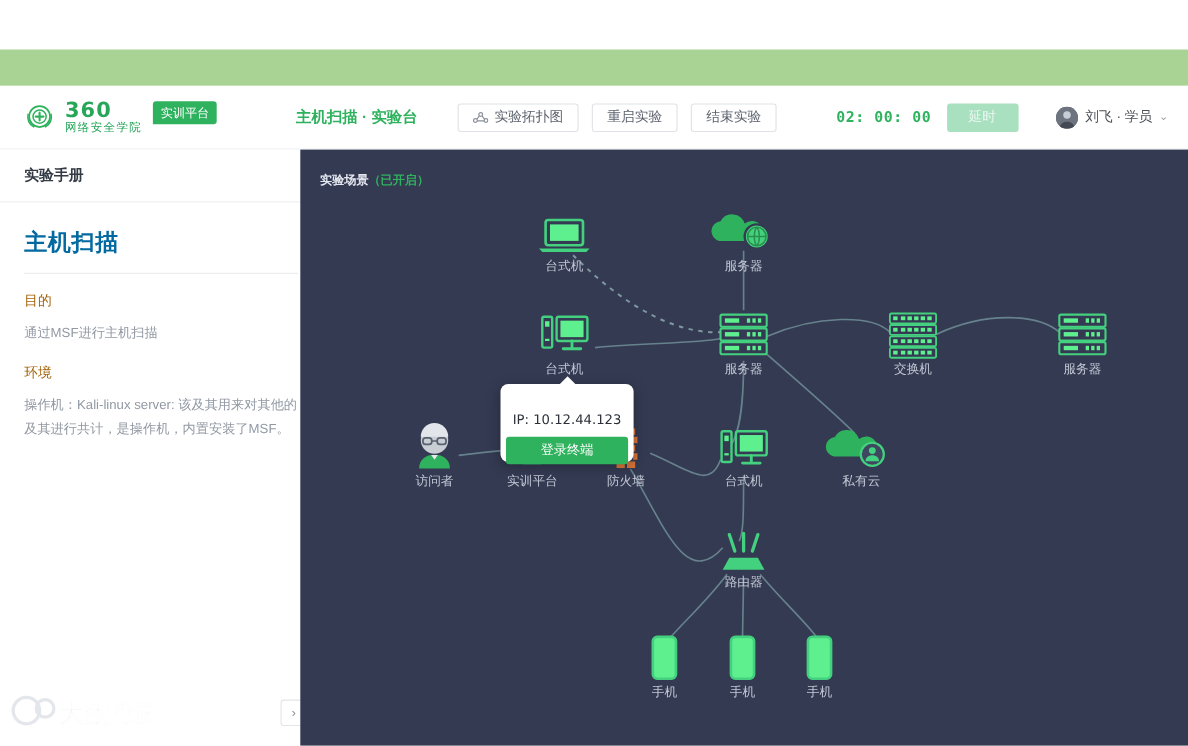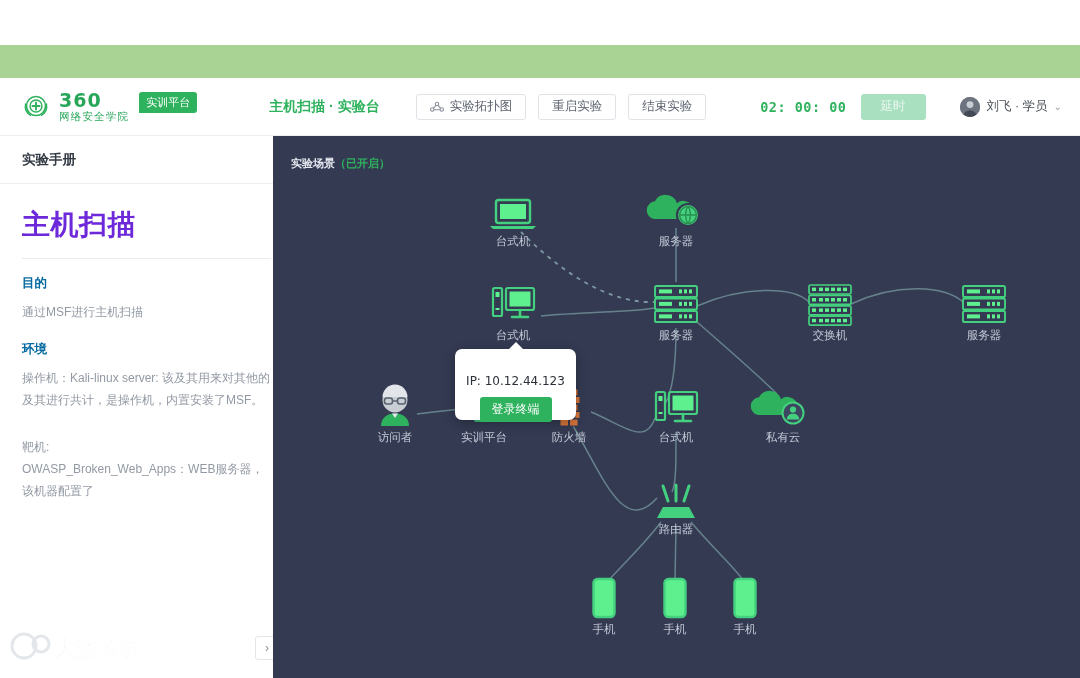--- a/index.html
+++ b/index.html
@@ -64,23 +64,23 @@
   .sidebar {
     position:absolute; left:0; top:136px; width:294px; height:542px;
     background:#ffffff; border-right:1px solid #eceef1;
   }
   .sb-head {
     height:48px; display:flex; align-items:center; padding-left:22px;
     font-size:13.5px; color:#333a44; font-weight:bold;
     border-bottom:1px solid #eceef1;
   }
   .sb-body { padding:22px 22px 0 22px; }
-  .sb-title { font-size:28px; color:#6d28d9; font-weight:bold; letter-spacing:0.5px; }
+  .sb-title { font-size:21px; color:#0369a1; font-weight:bold; letter-spacing:0.5px; }
   .sb-rule { height:1px; background:#e9ebee; margin:14px 0 16px 0; }
-  .sb-h { font-size:12.5px; color:#0369a1; font-weight:bold; margin-bottom:9px; }
+  .sb-h { font-size:12.5px; color:#a16207; font-weight:normal; margin-bottom:9px; }
   .sb-p { font-size:12px; color:#9299a3; line-height:1.85; margin-bottom:18px; }
   .sb-p.tight { margin-bottom:24px; }
   .collapse-btn {
     position:absolute; right:14px; bottom:18px; width:24px; height:24px;
     border:1px solid #e2e5e9; border-radius:3px; background:#fff; color:#8b929b;
     font-size:12px; display:flex; align-items:center; justify-content:center; cursor:pointer;
   }
   .watermark {
     position:absolute; left:2px; bottom:10px; width:180px; height:44px;
     opacity:0.5; pointer-events:none; user-select:none;
@@ -107,21 +107,21 @@
     z-index:40;
   }
   .tip:after {
     content:""; position:absolute; top:-7px; left:50%; margin-left:-7px;
     border-left:7px solid transparent; border-right:7px solid transparent;
     border-bottom:7px solid #ffffff;
   }
   .tip-ip { text-align:center; font-size:12px; color:#2b3039; padding-top:25px;
             font-family:"DejaVu Sans", sans-serif; }
   .tip-btn {
-    margin:9px auto 0 auto; width:72px; height:25px; background:#2fb25e; color:#fff;
+    margin:9px auto 0 auto; width:111px; height:25px; background:#2fb25e; color:#fff;
     border:none; border-radius:3px; font-size:12px; cursor:pointer;
     display:flex; align-items:center; justify-content:center;
     font-family:"Liberation Sans", sans-serif;
   }
 </style>
 </head>
 <body>
 
 <div id="app">
 
@@ -194,24 +194,20 @@
     <div class="sb-head">实验手册</div>
     <div class="sb-body">
       <div class="sb-title">主机扫描</div>
       <div class="sb-rule"></div>
 
       <div class="sb-h">目的</div>
       <div class="sb-p">通过MSF进行主机扫描</div>
 
       <div class="sb-h">环境</div>
       <div class="sb-p tight">操作机：Kali-linux server: 该及其用来对其他的及其进行共计，是操作机，内置安装了MSF。</div>
-      <div class="sb-p" style="margin-top:16px">
-        <div>靶机:</div>
-        <div>OWASP_Broken_Web_Apps：WEB服务器，该机器配置了</div>
-      </div>
     </div>
 
     <div class="watermark">
       <svg width="180" height="44" viewBox="0 0 180 44">
         <circle cx="22" cy="22" r="12" fill="none" stroke="#c9ced6" stroke-width="3"></circle>
         <circle cx="39" cy="20" r="8" fill="none" stroke="#c9ced6" stroke-width="3"></circle>
         <text x="52" y="32" font-family="DejaVu Sans, sans-serif" font-size="22" font-weight="bold" fill="#c9ced6" stroke="#ffffff" stroke-width="0.6">大数跨境</text>
       </svg>
     </div>
 

